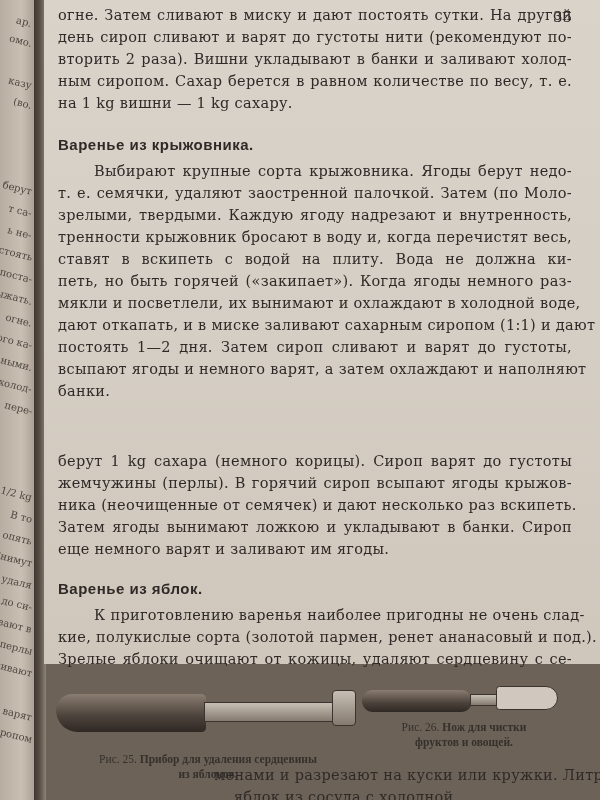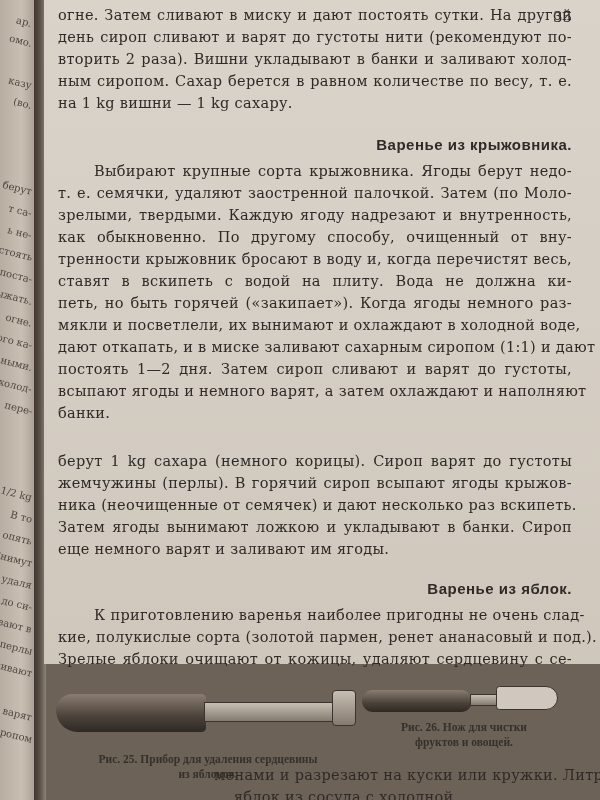--- a/index.html
+++ b/index.html
@@ -30,39 +30,39 @@
       position: absolute; right: 28px; top: 8px; font-size: 15px;
     }
     .text-block {
       position: absolute; left: 14px; right: 28px;
       font-size: 14.5px; line-height: 22px; letter-spacing: 0.3px;
     }
     .line { white-space: nowrap; text-align: justify; text-align-last: justify; }
     .line.last { text-align-last: left; }
     .indent { padding-left: 36px; }
     .heading {
-      text-align: right; font-weight: bold; font-family: "Liberation Sans", sans-serif;
+      text-align: left; font-weight: bold; font-family: "Liberation Sans", sans-serif;
       font-size: 15px; letter-spacing: 0.5px;
     }
     .figure {
       position: absolute; top: 684px;
     }
     .tool-handle {
       position: absolute; border-radius: 30px 8px 8px 40px;
       background: linear-gradient(180deg, #8a7d70 0%, #4a413a 60%, #2f2823 100%);
     }
     .tool-shaft {
       position: absolute; background: linear-gradient(180deg, #c7bfb5, #857a6f);
       border: 1px solid #3a332e;
     }
     .caption {
       position: absolute; font-size: 11.5px; text-align: center; line-height: 15px;
       font-family: "Liberation Serif", serif; font-weight: bold; color: #34302c;
     }
-    .caption-num { font-weight: bold; }
+    .caption-num { font-weight: normal; }
   </style>
 </head>
 <body>
 
 <div class="left-page">
   <div class="left-frag" style="top:18px">ар.</div>
   <div class="left-frag" style="top:38px">омо.</div>
   <div class="left-frag" style="top:80px">казу</div>
   <div class="left-frag" style="top:100px">(во.</div>
   <div class="left-frag" style="top:186px">берут</div>
@@ -100,21 +100,20 @@
     <div class="line">ным сиропом. Сахар берется в равном количестве по весу, т. е.</div>
     <div class="line last">на 1 kg вишни — 1 kg сахару.</div>
   </div>
 
   <div class="text-block heading" style="top:134px">Варенье из крыжовника.</div>
 
   <div class="text-block" style="top:160px">
     <div class="line indent">Выбирают крупные сорта крыжовника. Ягоды берут недо-</div>
     <div class="line">т. е. семячки, удаляют заостренной палочкой. Затем (по Моло-</div>
     <div class="line">зрелыми, твердыми. Каждую ягоду надрезают и внутренность,</div>
-    <div class="line">как обыкновенно. По другому способу, очищенный от вну-</div>
     <div class="line">тренности крыжовник бросают в воду и, когда перечистят весь,</div>
     <div class="line">ставят в вскипеть с водой на плиту. Вода не должна ки-</div>
     <div class="line">петь, но быть горячей («закипает»). Когда ягоды немного раз-</div>
     <div class="line">мякли и посветлели, их вынимают и охлаждают в холодной воде,</div>
     <div class="line">дают откапать, и в миске заливают сахарным сиропом (1:1) и дают</div>
     <div class="line">постоять 1—2 дня. Затем сироп сливают и варят до густоты,</div>
     <div class="line">всыпают ягоды и немного варят, а затем охлаждают и наполняют</div>
     <div class="line last">банки.</div>
   </div>
 

